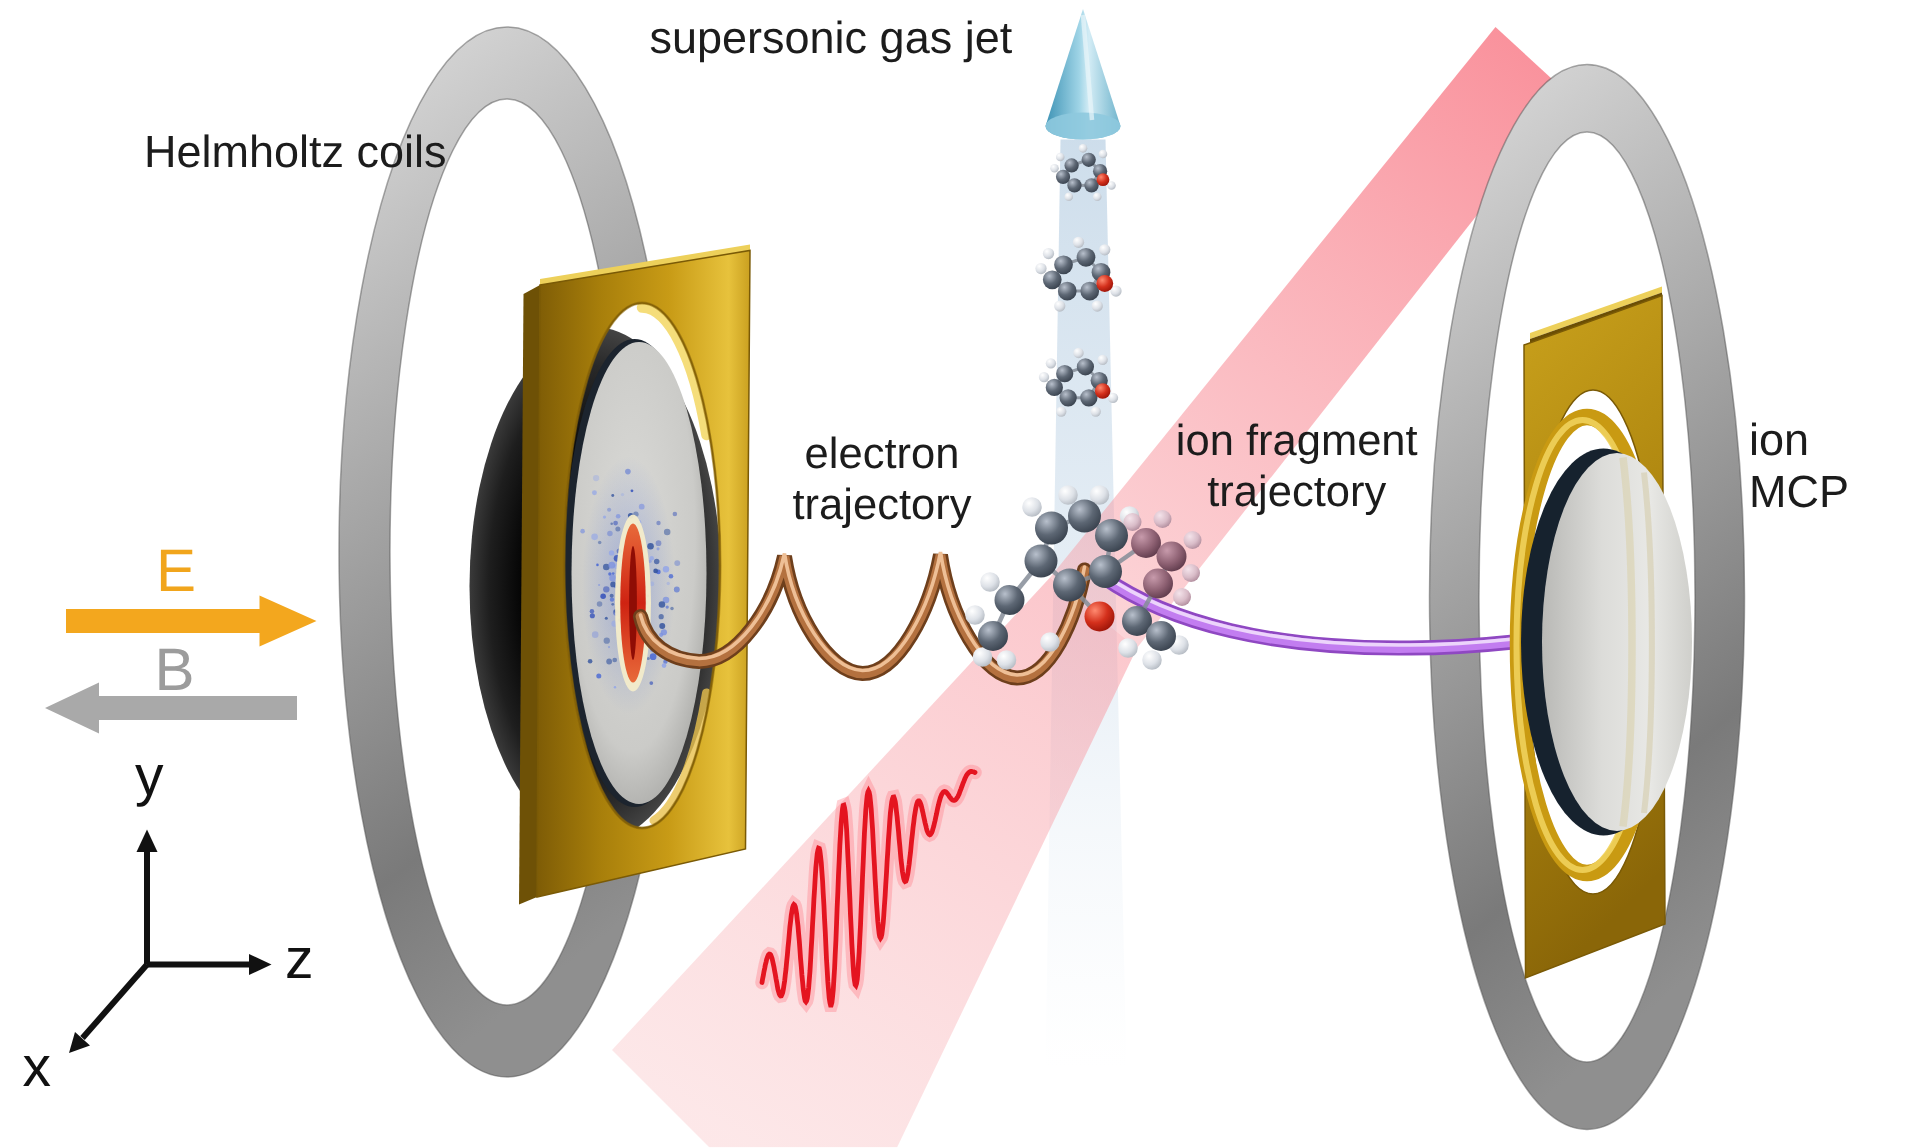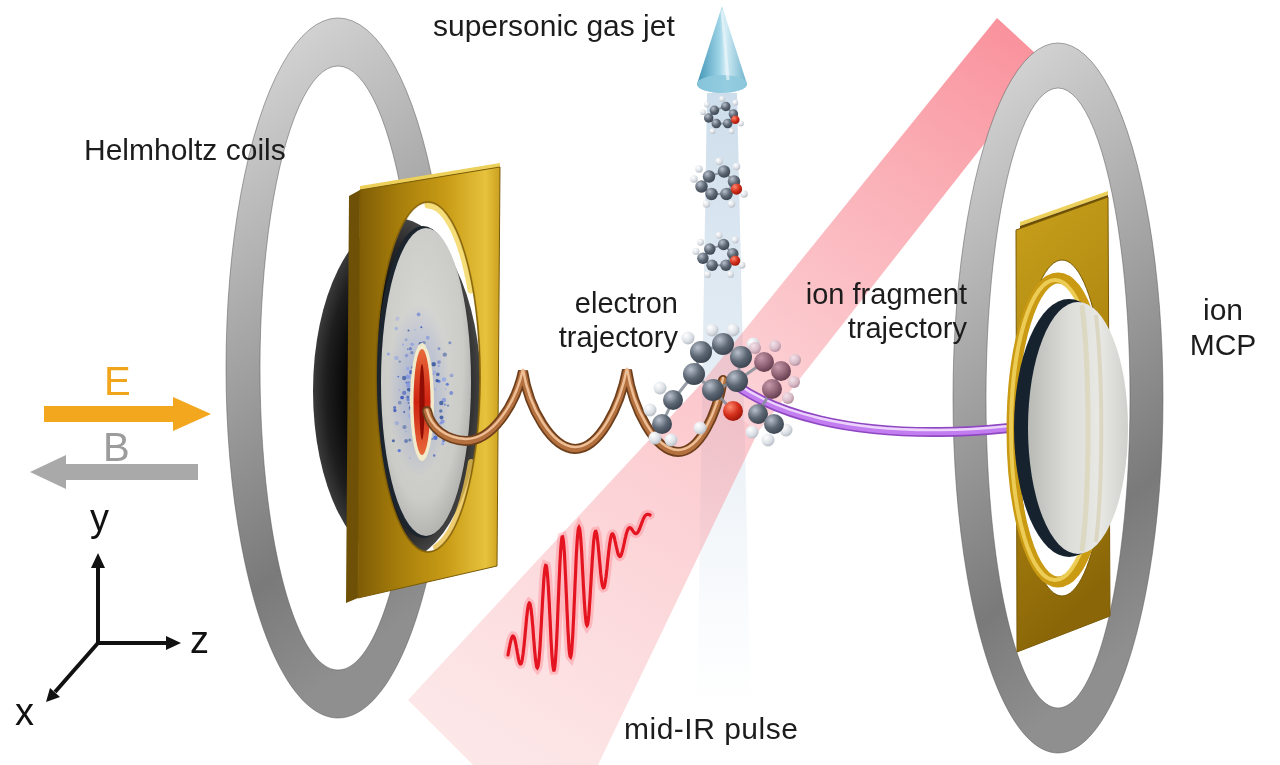--- a/index.html
+++ b/index.html
@@ -2,30 +2,30 @@
 <html><head>
 <meta charset="utf-8">
 <style>
   html,body{margin:0;padding:0;background:#ffffff;}
   #fig{position:relative;width:1280px;height:765px;overflow:hidden;background:#ffffff;
        font-family:"Liberation Sans",sans-serif;}
   #scene{position:absolute;left:0;top:0;}
   .lbl{position:absolute;color:#1c1c1c;white-space:pre-line;line-height:1.18;
        font-family:"Liberation Sans",sans-serif;}
   .lbl.big{font-size:30px;}
-  .lbl.ctr{text-align:right;}
+  .lbl.ctr{text-align:center;}
   #lbl-e{left:104px;top:358px;font-size:40px;color:#F1A51C;font-weight:500;}
   #lbl-b{left:103px;top:424px;font-size:40px;color:#9C9C9C;font-weight:500;}
   #lbl-y{left:90px;top:496px;font-size:38px;font-weight:500;color:#111;}
   #lbl-z{left:190px;top:618px;font-size:38px;font-weight:500;color:#111;}
   #lbl-x{left:15px;top:690px;font-size:38px;font-weight:500;color:#111;}
   #lbl-jet{left:433px;top:8px;}
-  #lbl-coils{left:84px;top:84px;margin-top:48px;}
+  #lbl-coils{left:96px;top:84px;}
   #lbl-emcp{left:42px;top:270px;}
-  #lbl-imcp{left:1166px;top:292px;text-align:center;}
+  #lbl-imcp{left:1166px;top:276px;}
   #lbl-etraj{left:498px;top:286px;width:180px;font-size:29px;}
   #lbl-itraj{left:762px;top:277px;width:205px;font-size:29px;}
   #lbl-midir{left:624px;top:711px;letter-spacing:.5px;}
 </style>
 </head>
 <body>
 
 <div id="fig">
 
 <svg id="scene" width="1280" height="765" viewBox="0 0 1280 765">
@@ -484,20 +484,19 @@
   </g>
 </svg>
 
 <div class="lbl big" id="lbl-jet">supersonic gas jet</div>
 <div class="lbl big" id="lbl-coils">Helmholtz coils</div>
 <div class="lbl big" id="lbl-imcp">ion MCP</div>
 <div class="lbl ctr" id="lbl-etraj">electron
 trajectory</div>
 <div class="lbl ctr" id="lbl-itraj">ion fragment
 trajectory</div>
-<div class="lbl big" id="lbl-midir">mid-IR pulse</div>
 <div class="lbl" id="lbl-e">E</div>
 <div class="lbl" id="lbl-b">B</div>
 <div class="lbl" id="lbl-y">y</div>
 <div class="lbl" id="lbl-z">z</div>
 <div class="lbl" id="lbl-x">x</div>
 
 </div>
 
 </body></html>

